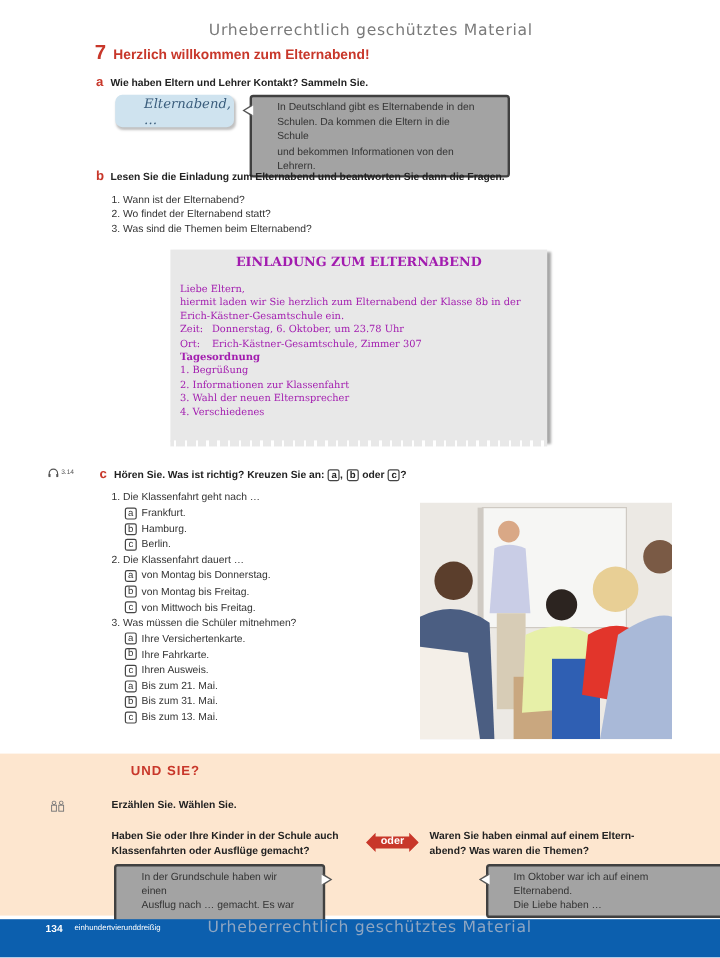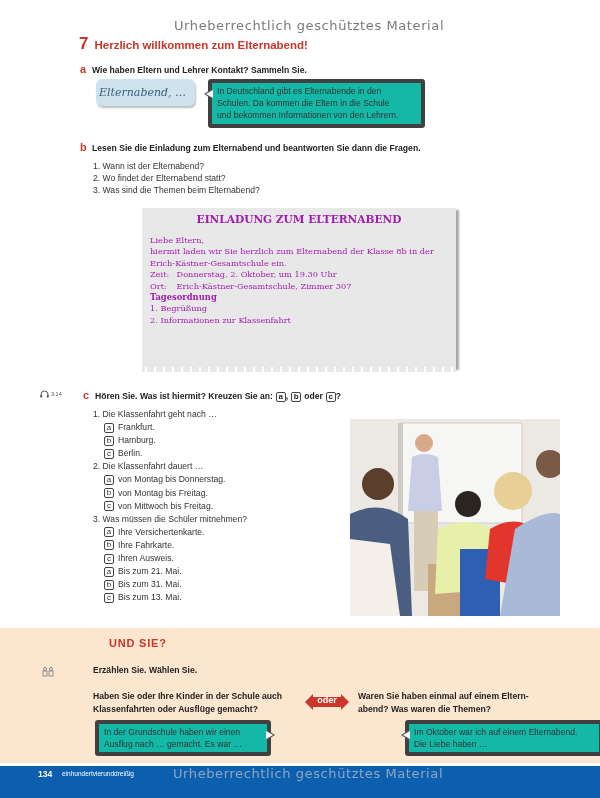--- a/index.html
+++ b/index.html
@@ -5,22 +5,22 @@
   * { box-sizing: border-box; margin: 0; padding: 0; }
   html, body { width: 600px; height: 798px; background: #ffffff; overflow: hidden; }
   body { position: relative; font-family: "DejaVu Sans", sans-serif; color: #222; }
   .abs { position: absolute; }
   .watermark { font-family: "DejaVu Sans", sans-serif; font-size: 13px; color: #7a7a7a; letter-spacing: 0.6px; white-space: nowrap; }
   .ex-title { left: 79px; top: 34px; font-family: "Liberation Sans", sans-serif; font-weight: bold; color: #c8372a; font-size: 11.5px; display: flex; align-items: baseline; }
   .ex-num { font-size: 17px; margin-right: 6px; }
   .task { font-family: "Liberation Sans", sans-serif; font-weight: bold; font-size: 8.6px; color: #222; display: flex; align-items: baseline; }
   .task-letter { color: #c8372a; font-size: 11px; width: 12px; display: inline-block; }
   .plain { font-family: "Liberation Sans", sans-serif; font-size: 8.6px; color: #333; line-height: 12.2px; }
-  .chip { left: 96px; top: 79px; width: 99px; height: 27px; background: #cfe3ef; border-radius: 6px; box-shadow: 1px 2px 2px rgba(0,0,0,0.25); font-family: "DejaVu Serif", serif; font-style: italic; color: #3a5d7c; font-size: 11px; display: flex; align-items: center; padding-left: 3px; }
-  .bubble { background: #14b8a6; border: 4px solid #404040; border-radius: 3px; font-family: "Liberation Sans", sans-serif; font-size: 8.6px; line-height: 12.2px; color: #333; padding: 2px 5px; }
+  .chip { left: 96px; top: 79px; width: 99px; height: 27px; background: #cfe3ef; border-radius: 6px; box-shadow: 1px 2px 2px rgba(0,0,0,0.25); font-family: "DejaVu Serif", serif; font-style: italic; color: #3a5d7c; font-size: 11px; display: flex; align-items: center; padding-left: 24px; }
+  .bubble { background: #a3a3a3; border: 2px solid #404040; border-radius: 3px; font-family: "Liberation Sans", sans-serif; font-size: 8.6px; line-height: 12.2px; color: #333; padding: 2px 21px; }
   .bubble-tail-left::before { content: ""; position: absolute; left: -8px; top: 6px; width: 0; height: 0; border-top: 5px solid transparent; border-bottom: 5px solid transparent; border-right: 8px solid #555; }
   .bubble-tail-left::after { content: ""; position: absolute; left: -6px; top: 7px; width: 0; height: 0; border-top: 4px solid transparent; border-bottom: 4px solid transparent; border-right: 7px solid #fff; }
   .bubble-tail-right::before { content: ""; position: absolute; right: -8px; top: 6px; width: 0; height: 0; border-top: 5px solid transparent; border-bottom: 5px solid transparent; border-left: 8px solid #555; }
   .bubble-tail-right::after { content: ""; position: absolute; right: -6px; top: 7px; width: 0; height: 0; border-top: 4px solid transparent; border-bottom: 4px solid transparent; border-left: 7px solid #fff; }
   .invite { left: 142px; top: 208px; width: 314px; height: 160px; background: #e8e8e8; box-shadow: 3px 2px 2px rgba(0,0,0,0.35); font-family: "DejaVu Serif", serif; color: #a21caf; padding: 5px 8px; }
   .invite::after { content: ""; position: absolute; left: 0; right: 0; bottom: -4px; height: 5px; background: repeating-linear-gradient(90deg, #e8e8e8 0 3px, #fff 3px 5px, #e8e8e8 5px 9px); }
   .inv-title { font-weight: bold; font-size: 10.6px; text-align: center; margin-bottom: 10px; }
   .inv-line { font-size: 8.2px; line-height: 11.4px; }
   .inv-sub { font-weight: bold; font-size: 8.4px; margin-top: 0; line-height: 11.4px; }
   .opt { display: flex; align-items: center; margin-left: 11px; }
@@ -61,42 +61,44 @@
   <div>3. Was sind die Themen beim Elternabend?</div>
 </div>
 
 <div class="abs invite">
   <div class="inv-title">EINLADUNG ZUM ELTERNABEND</div>
   <div class="inv-line">Liebe Eltern,</div>
   <div class="inv-line">hiermit laden wir Sie herzlich zum Elternabend der Klasse 8b in der</div>
   <div class="inv-line">Erich-Kästner-Gesamtschule ein.</div>
   <div class="inv-line">
     <span style="display:inline-block; width:24px;">Zeit:</span>
-    <span>Donnerstag, 2. Oktober, um 19.30 Uhr</span>
+    <span>Donnerstag, 6. Oktober, um 23.78 Uhr</span>
   </div>
   <div class="inv-line">
     <span style="display:inline-block; width:24px;">Ort:</span>
     <span>Erich-Kästner-Gesamtschule, Zimmer 307</span>
   </div>
   <div class="inv-sub">Tagesordnung</div>
   <div class="inv-line">1. Begrüßung</div>
   <div class="inv-line">2. Informationen zur Klassenfahrt</div>
+  <div class="inv-line">3. Wahl der neuen Elternsprecher</div>
+  <div class="inv-line">4. Verschiedenes</div>
 </div>
 
 <div class="abs" style="left:40px; top:390px; display:flex; align-items:center; font-family:'Liberation Sans',sans-serif; font-size:5.5px; color:#555;">
   <svg width="9" height="8" viewBox="0 0 9 8">
       <path d="M1 7 V4.5 A3.5 3.5 0 0 1 8 4.5 V7" fill="none" stroke="#555" stroke-width="1"></path>
       <rect x="0.5" y="5" width="1.6" height="2.6" fill="#555"></rect>
       <rect x="6.9" y="5" width="1.6" height="2.6" fill="#555"></rect>
     </svg>
   <span style="margin-left:2px;">3.14</span>
 </div>
 <div class="abs task" style="left:83px; top:389px;">
   <span class="task-letter">c</span>
-  <span>Hören Sie. Was ist hiermit? Kreuzen Sie an:</span>
+  <span>Hören Sie. Was ist richtig? Kreuzen Sie an:</span>
   <span class="opt-box" style="margin-left:3px; margin-right:0;">a</span>
     <span>,</span>
   <span class="opt-box" style="margin-left:3px; margin-right:3px;">b</span>
   <span>oder</span>
   <span class="opt-box" style="margin-left:3px; margin-right:0;">c</span>
     <span>?</span>
 </div>
 
 <div class="abs plain" style="left:93px; top:408px; line-height:13.1px;">
   <div>

